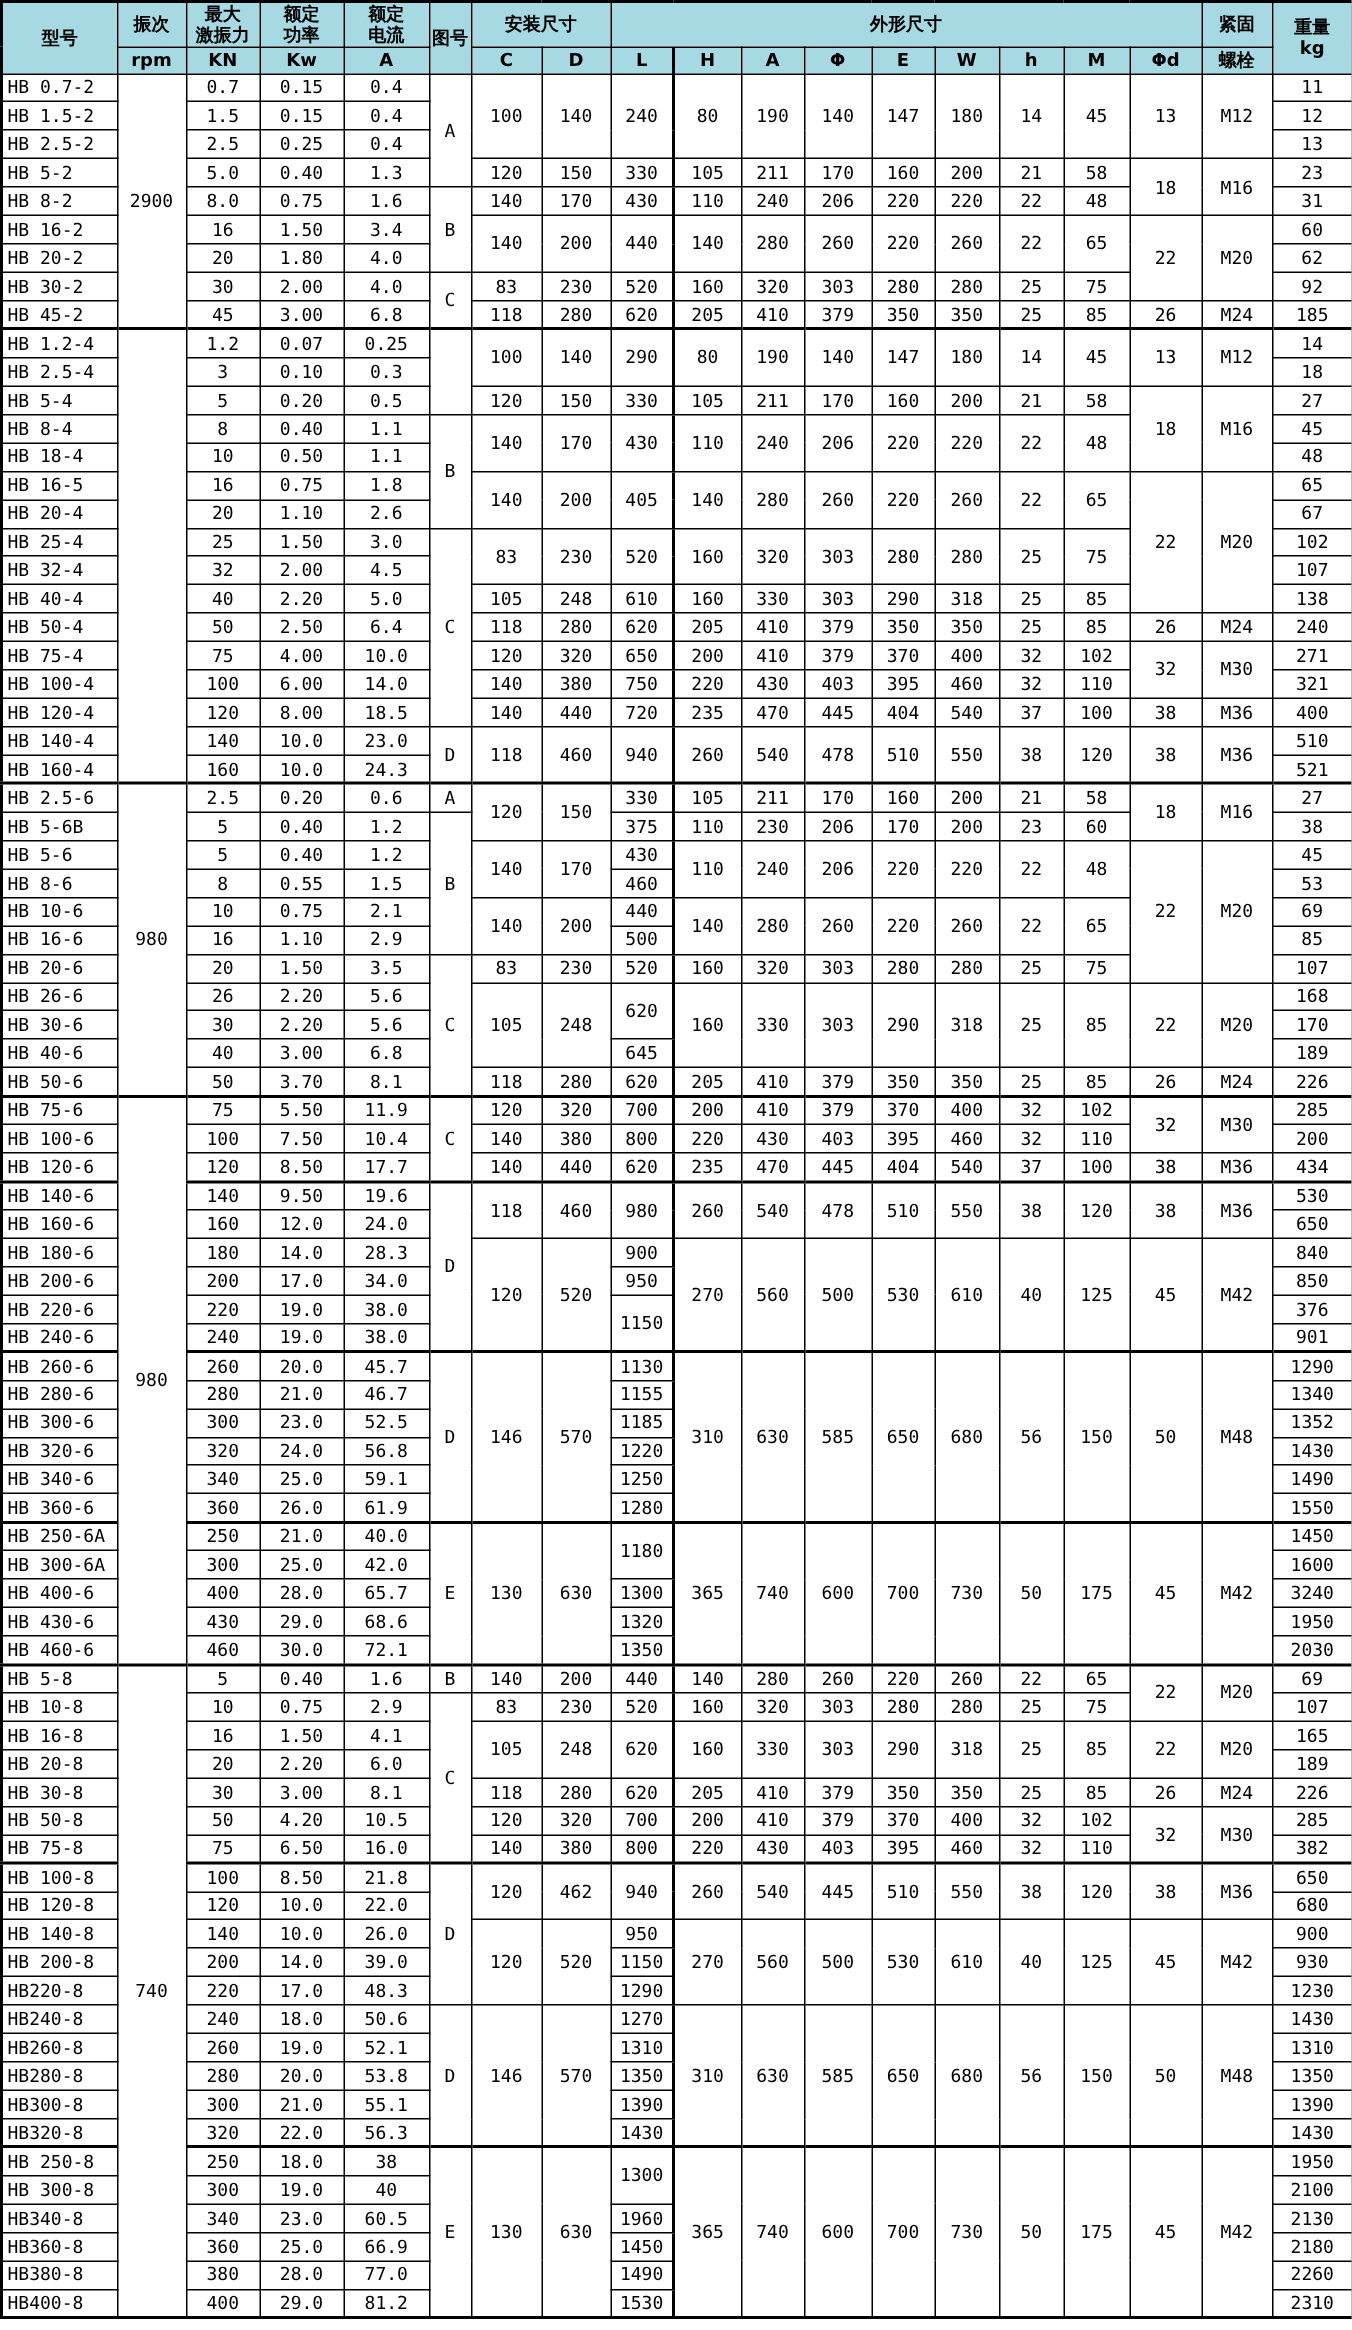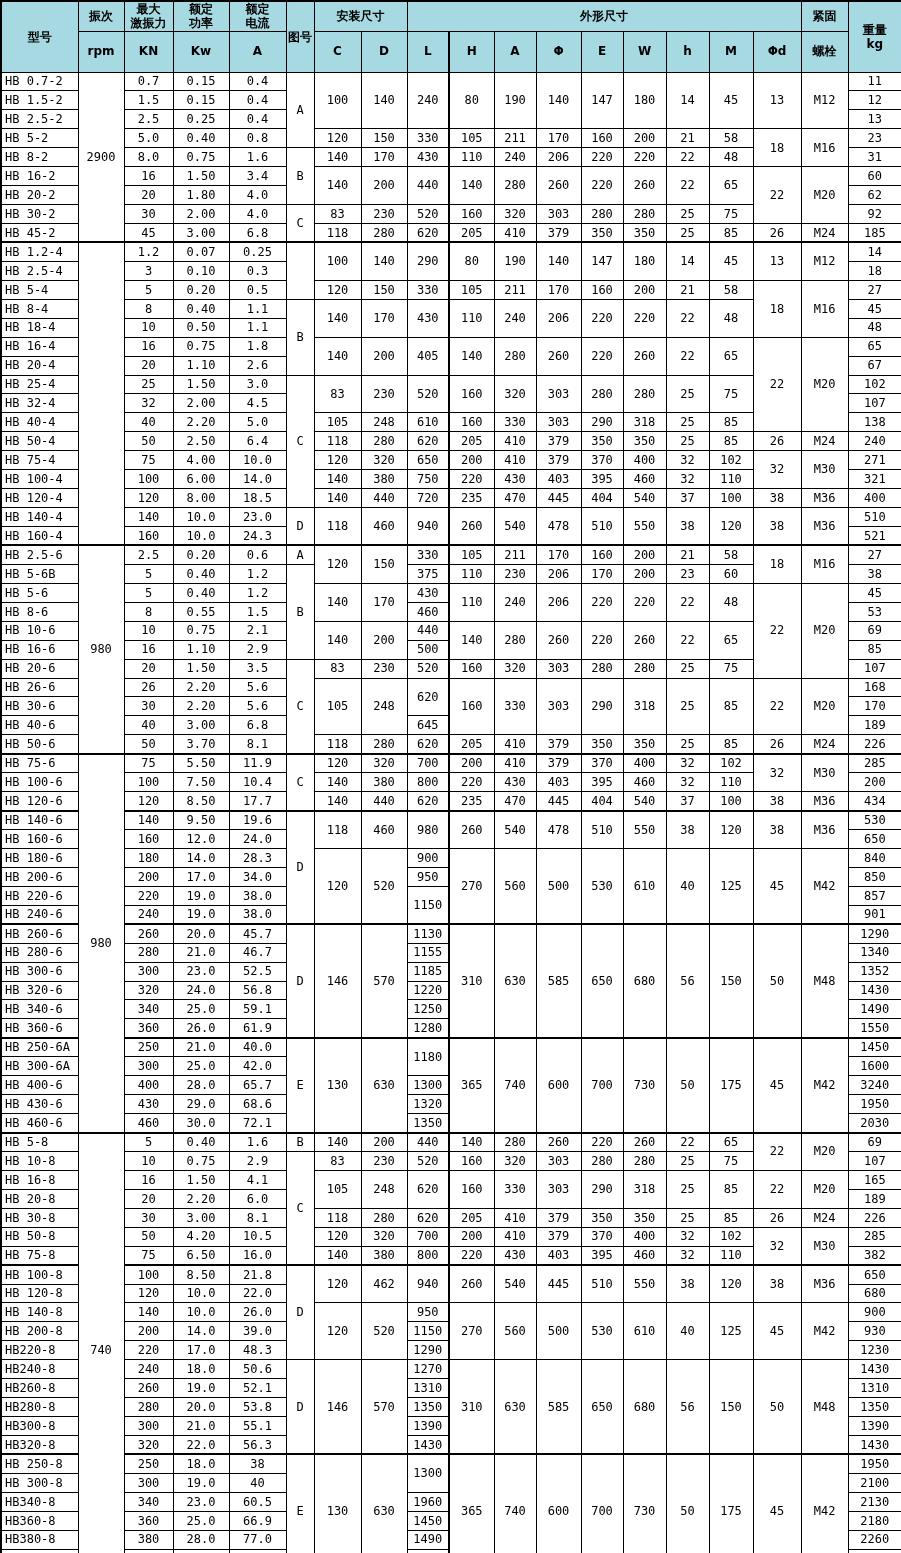--- a/index.html
+++ b/index.html
@@ -3,21 +3,21 @@
 <meta charset="utf-8">
 <style>
   html,body{margin:0;padding:0;background:#fff;}
   body{width:901px;}
   table{border-collapse:collapse;table-layout:fixed;width:901px;border:2px solid #000;}
   th,td{border:1px solid #000;padding:0;margin:0;text-align:center;vertical-align:middle;
         font-family:"DejaVu Sans Mono","DejaVu Sans",monospace;font-size:12px;line-height:1.2;
         color:#000;overflow:hidden;white-space:nowrap;}
   th{background:#a6d9e2;font-weight:bold;font-family:"DejaVu Sans","Liberation Sans",sans-serif;}
   thead tr.h1{height:30px;}
-  thead tr.h2{height:41px;padding-left:16px;}
+  thead tr.h2{height:18px;padding-left:16px;}
   tbody tr{height:18.95px;}
   td.c0{text-align:left;padding-left:3px;}
   td.c8{border-right:2px solid #000;}
   th.c8{border-right:2px solid #000;}
   tr.sec td{border-top:2px solid #000;}
   .two div{line-height:14px;}
 </style>
 </head>
 <body>
 
@@ -121,21 +121,21 @@
           <td class="c0">HB 2.5-2</td>
           <td>2.5</td>
           <td>0.25</td>
           <td>0.4</td>
           <td>13</td>
         </tr>
         <tr>
           <td class="c0">HB 5-2</td>
           <td>5.0</td>
           <td>0.40</td>
-          <td>0.8</td>
+          <td>1.3</td>
           <td>120</td>
           <td>150</td>
           <td class="c8">330</td>
           <td>105</td>
           <td>211</td>
           <td>170</td>
           <td>160</td>
           <td>200</td>
           <td>21</td>
           <td>58</td>
@@ -290,21 +290,21 @@
           <td>45</td>
         </tr>
         <tr>
           <td class="c0">HB 18-4</td>
           <td>10</td>
           <td>0.50</td>
           <td>1.1</td>
           <td>48</td>
         </tr>
         <tr>
-          <td class="c0">HB 16-4</td>
+          <td class="c0">HB 16-5</td>
           <td>16</td>
           <td>0.75</td>
           <td>1.8</td>
           <td rowspan="2">140</td>
           <td rowspan="2">200</td>
           <td rowspan="2" class="c8">405</td>
           <td rowspan="2">140</td>
           <td rowspan="2">280</td>
           <td rowspan="2">260</td>
           <td rowspan="2">220</td>
@@ -735,21 +735,21 @@
           <td>34.0</td>
           <td class="c8">950</td>
           <td>850</td>
         </tr>
         <tr>
           <td class="c0">HB 220-6</td>
           <td>220</td>
           <td>19.0</td>
           <td>38.0</td>
           <td rowspan="2" class="c8">1150</td>
-          <td>857</td>
+          <td>376</td>
         </tr>
         <tr>
           <td class="c0">HB 240-6</td>
           <td>240</td>
           <td>19.0</td>
           <td>38.0</td>
           <td>901</td>
         </tr>
         <tr class="sec">
           <td class="c0">HB 260-6</td>

